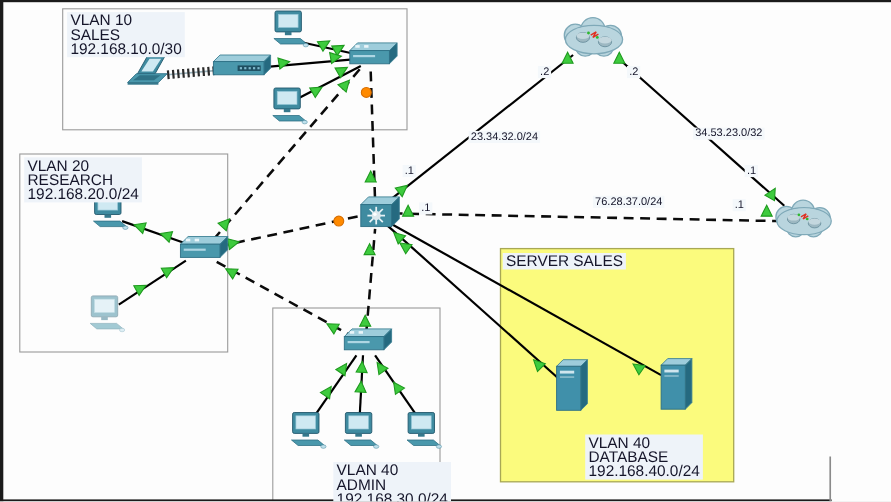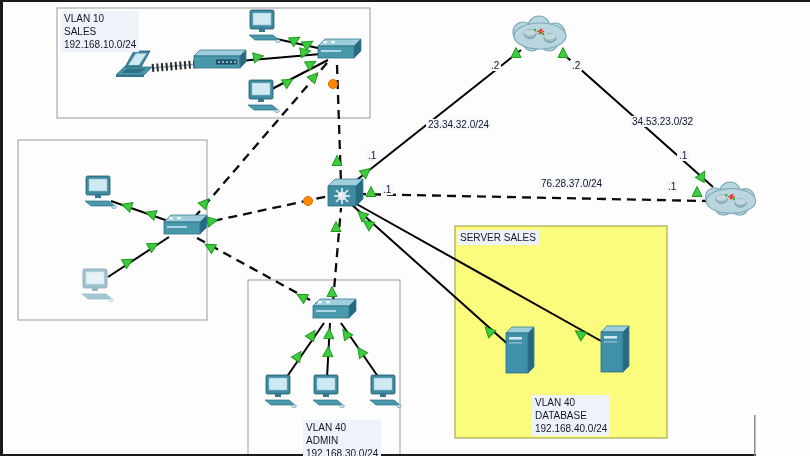--- a/index.html
+++ b/index.html
@@ -1,18 +1,18 @@
 <!DOCTYPE html>
 <html><head>
 <meta charset="utf-8">
 <style>
   html,body{margin:0;padding:0;background:#e9e9e9;font-family:"Liberation Sans",sans-serif;}
   .canvas{position:relative;width:810px;height:456px;background:#fdfdfd;overflow:hidden;}
   .canvas svg{position:absolute;left:0;top:0;}
-  .note{position:absolute;background:#eef3f9;color:#15152a;font-size:10px;line-height:13px;
+  .note{position:absolute;background:#eef3f9;color:#15152a;font-size:14px;line-height:13px;
         padding:1px 3px;white-space:nowrap;}
   .lbl{position:absolute;background:#f4f8fb;color:#15152a;font-size:10px;line-height:11px;
        padding:0 2px;white-space:nowrap;}
   .zone{fill:none;stroke:#9a9a9a;stroke-width:1;}
 </style>
 </head>
 <body>
 
 <div class="canvas">
 
@@ -188,21 +188,26 @@
 
   <rect x="0" y="0" width="810" height="2" fill="#1b1b1b"></rect>
   <rect x="0" y="0" width="3" height="456" fill="#1b1b1b"></rect>
   <rect x="0" y="454" width="756" height="2" fill="#1b1b1b"></rect>
   <rect x="754" y="415" width="1.5" height="41" fill="#8a8a8a"></rect>
 </svg>
 
 <div class="note" style="left:61px;top:11px;">
   <div>VLAN 10</div>
   <div>SALES</div>
-  <div>192.168.10.0/24</div>
+  <div>192.168.10.0/30</div>
+</div>
+<div class="note" style="left:22px;top:143px;">
+  <div>VLAN 20</div>
+  <div>RESEARCH</div>
+  <div>192.168.20.0/24</div>
 </div>
 <div class="note" style="left:303px;top:420px;">
   <div>VLAN 40</div>
   <div>ADMIN</div>
   <div>192.168.30.0/24</div>
 </div>
 <div class="note" style="left:532px;top:395px;">
   <div>VLAN 40</div>
   <div>DATABASE</div>
   <div>192.168.40.0/24</div>

